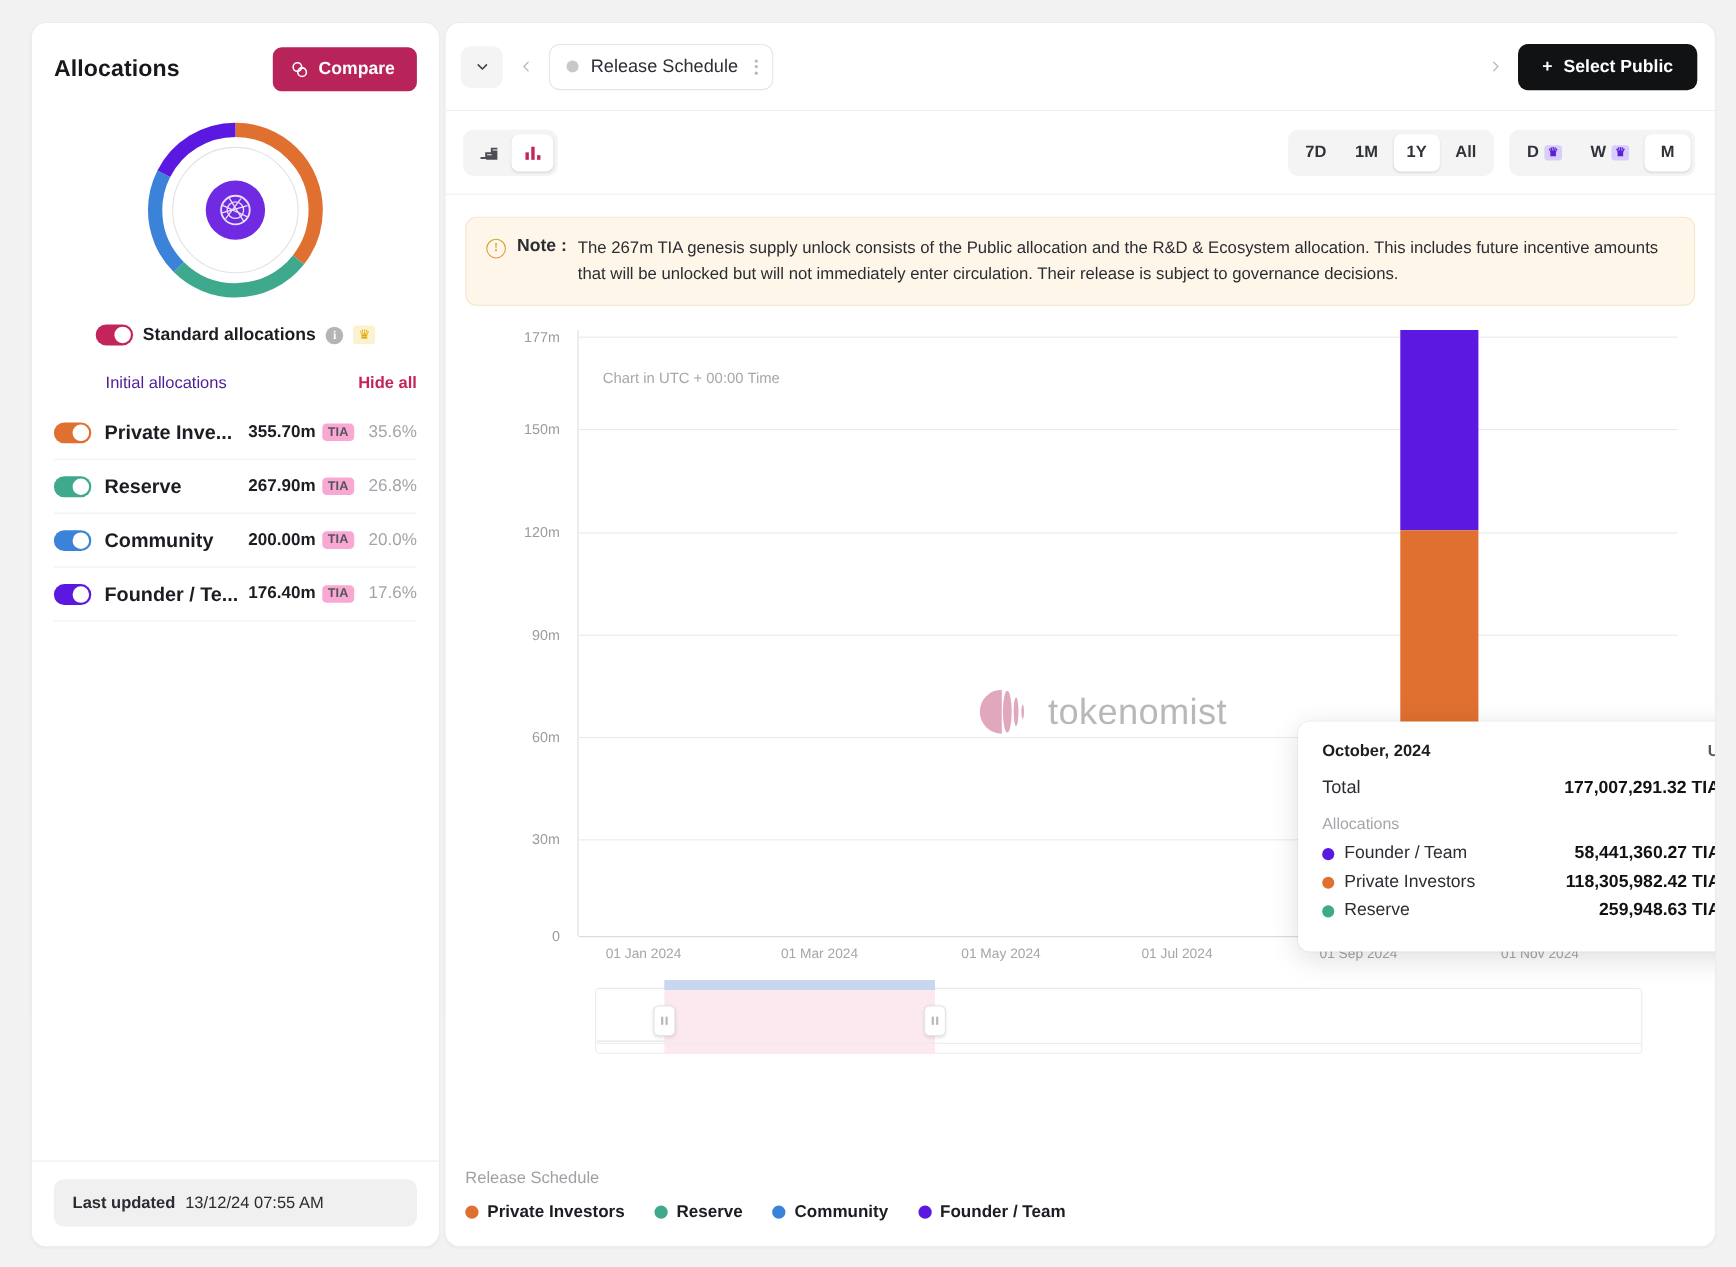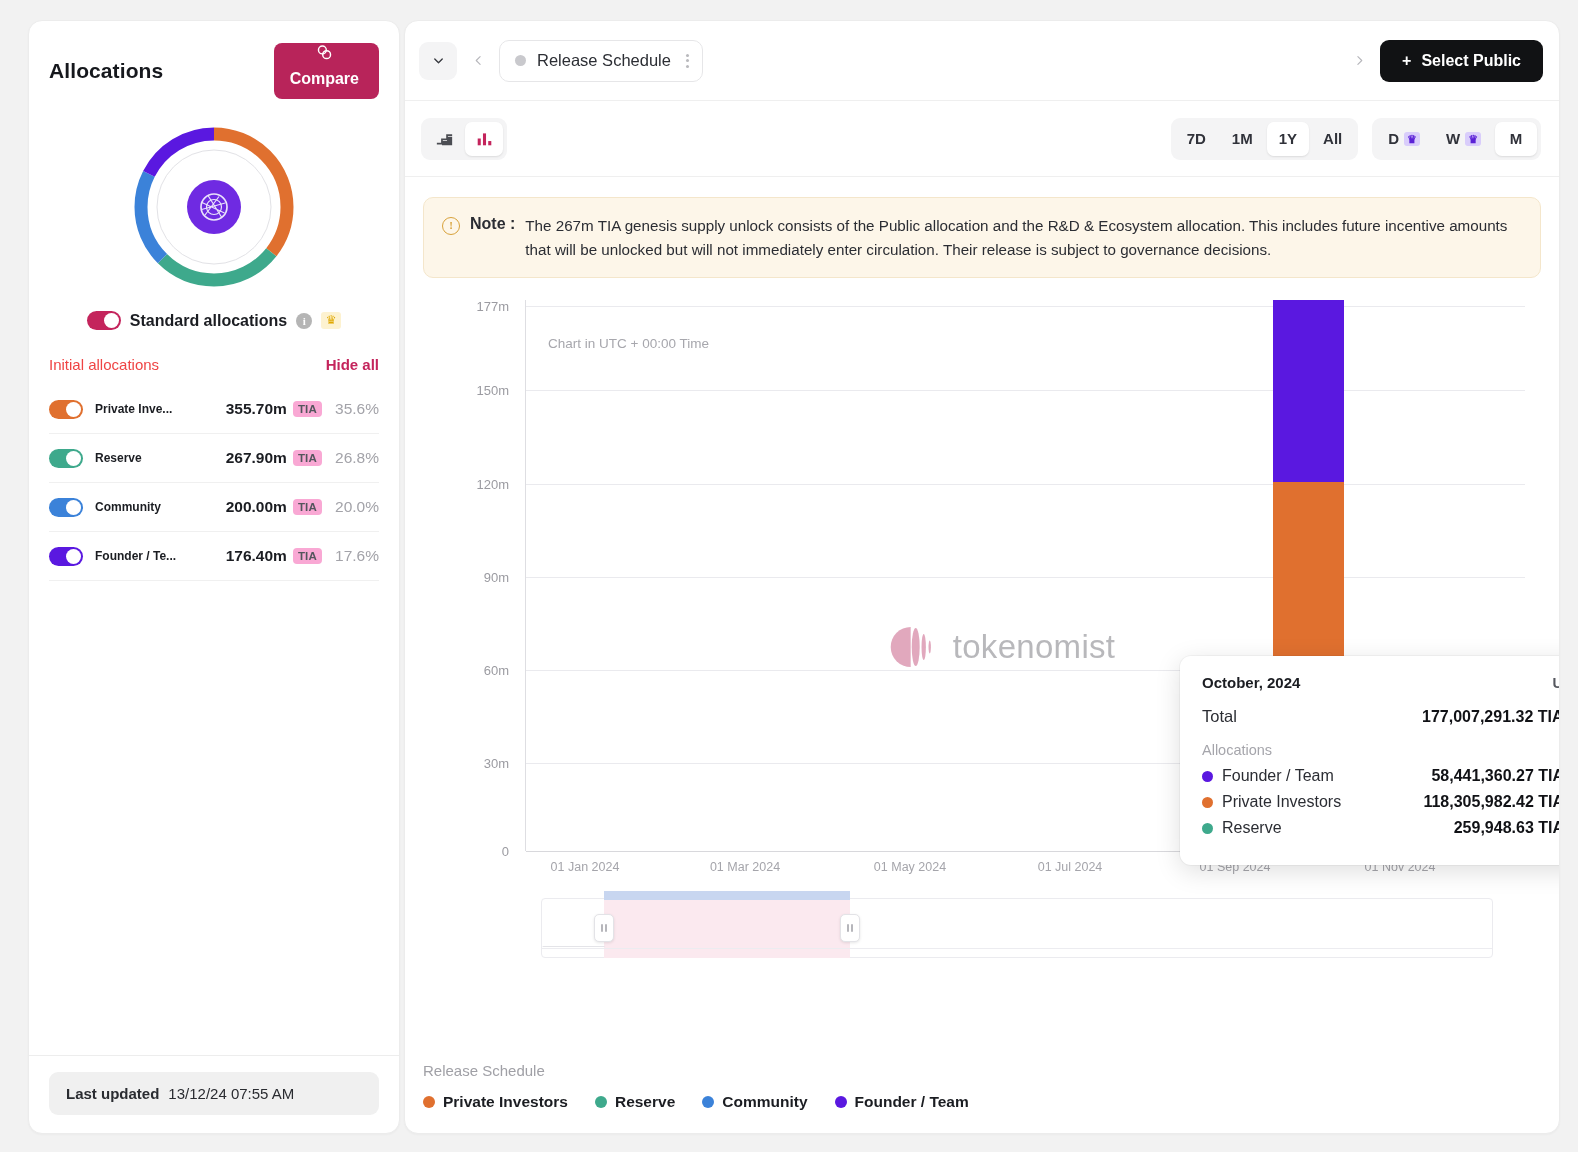--- a/index.html
+++ b/index.html
@@ -29,23 +29,23 @@
   }
   .sb-head {
     display: flex; align-items: center; justify-content: space-between;
     padding: 22px 20px 6px 20px;
   }
   .sb-title { font-size: 21px; font-weight: 700; color: #16181d; letter-spacing: .1px; }
   .compare-btn {
     display: flex; align-items: center; gap: 9px;
     background: #b8245a; color: #fff;
     border: none; border-radius: 8px;
-    padding: 1px 20px 11px 16px;
+    padding: 11px 20px 11px 16px;
     font-size: 16px; font-weight: 600;
-    font-family: inherit; cursor: pointer; flex-direction: column;
+    font-family: inherit; cursor: pointer;
   }
   .compare-ico { display:block; width:17px; height:17px; }
 
   .donut-wrap { display: flex; justify-content: center; padding: 16px 0 4px; }
   .donut { position: relative; width: 172px; height: 172px; }
   .donut svg { display: block; }
   .donut-core {
     position: absolute; left: 50%; top: 50%;
     transform: translate(-50%,-50%);
     width: 54px; height: 54px; border-radius: 50%;
@@ -76,32 +76,32 @@
   .crown-ico {
     width: 20px; height: 17px; border-radius: 3px;
     background: #fdf2d0; color: #e0a800;
     font-size: 12px; line-height: 17px; text-align: center;
   }
 
   .alloc-head {
     display: flex; align-items: center; justify-content: space-between;
     padding: 6px 20px 12px 20px;
   }
-  .alloc-head-l { font-size: 15px; color: #ef4444; }
+  .alloc-head-l { font-size: 15px; color: #4c1d95; margin-left: 47px; }
   .hide-all { font-size: 15px; color: #c4245c; font-weight: 600; cursor: pointer; }
 
   .alloc-list { padding: 0 20px; }
   .alloc-row {
     display: flex; align-items: center;
     height: 49px;
     border-bottom: 1px solid #f0f0f0;
   }
   .alloc-row:last-child { border-bottom: 1px solid #f0f0f0; }
   .alloc-name {
-    font-size: 12px; font-weight: 600; color: #1b1d22;
+    font-size: 18px; font-weight: 600; color: #1b1d22;
     margin-left: 12px; flex: 1;
     white-space: nowrap; overflow: hidden;
   }
   .alloc-amt { font-size: 15.5px; font-weight: 600; color: #1b1d22; }
   .tia-chip {
     background: #f9a8d4; color: #53555c;
     border-radius: 4px; padding: 2px 5px;
     font-size: 11.5px; font-weight: 700;
     margin: 0 7px 0 6px; letter-spacing: .2px;
   }

